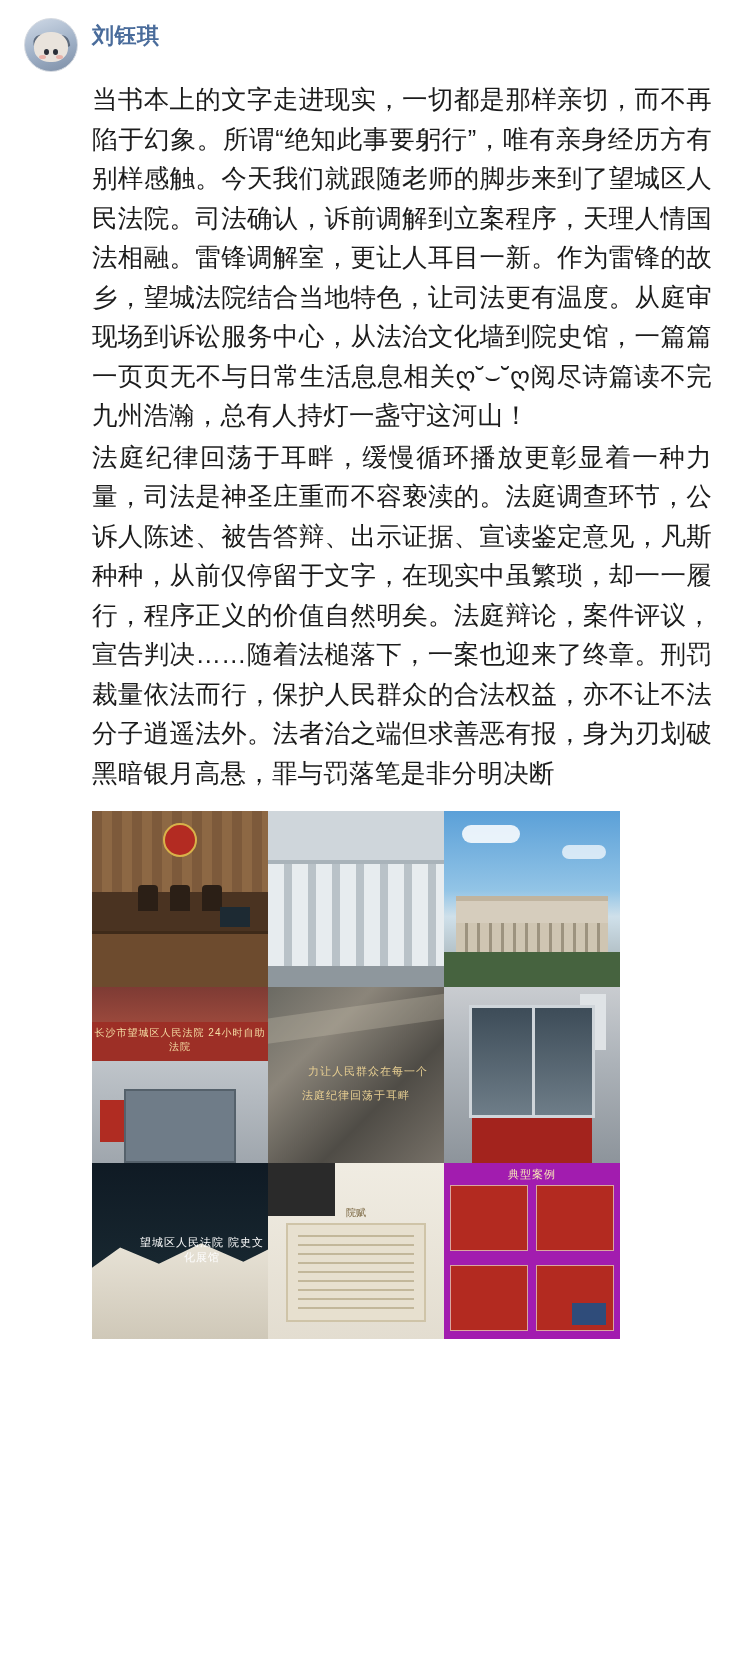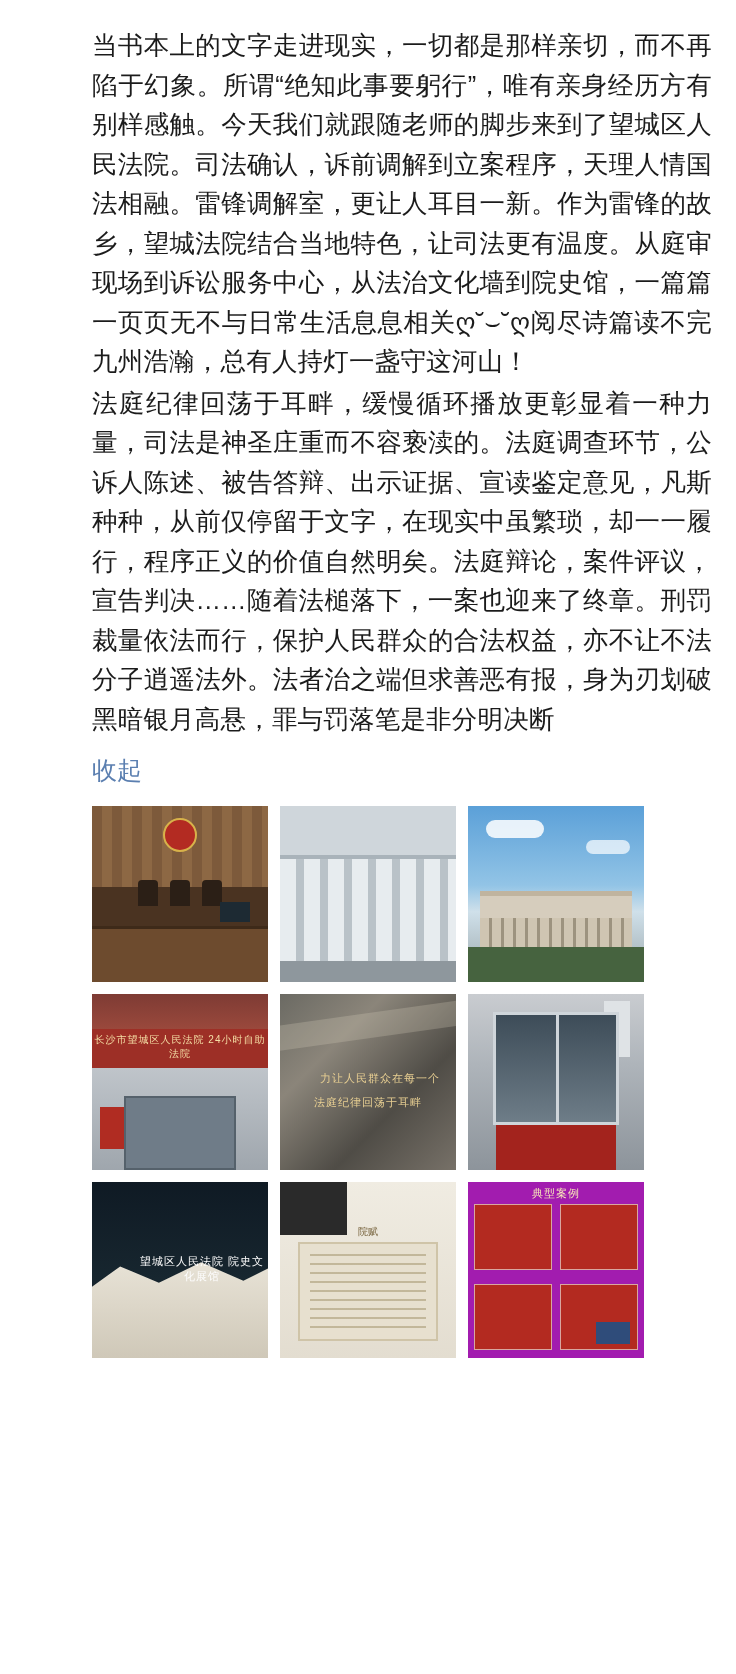--- a/index.html
+++ b/index.html
@@ -112,21 +112,21 @@
     margin-top: 18px;
     padding-left: 68px;
     padding-right: 0;
     width: 736px;
   }
   .grid {
     display: grid;
     width: 480px;
     grid-template-columns: repeat(3, 176px);
     grid-template-rows: repeat(3, 176px);
-    gap: 12px;
+    gap: 0;
   }
   .cell {
     width: 176px;
     height: 176px;
     overflow: hidden;
     position: relative;
     background: #ddd;
   }
   .cell .label {
     position: absolute;
@@ -204,27 +204,38 @@
   .p9 .b3 { left:6px; bottom:8px; width:78px; height:66px; }
   .p9 .b4 { right:6px; bottom:8px; width:78px; height:66px; }
   .p9 .title { position:absolute; top:4px; left:0; right:0; text-align:center; color:#f7e6b8; font-size:11px; letter-spacing:1px; }
   .p9 .ph { position:absolute; bottom:14px; right:14px; width:34px; height:22px; background:#2f4c7a; }
 </style>
 </head>
 <body>
 
 <div class="post">
 
+  <div class="post-header">
+    <div class="avatar">
+      <div class="ear-l"></div>
+      <div class="ear-r"></div>
+      <div class="face"></div>
+      <div class="eye-l"></div>
+      <div class="eye-r"></div>
+      <div class="blush-l"></div>
+      <div class="blush-r"></div>
+    </div>
+    <div class="username">刘钰琪</div>
+  </div>
 
   <div class="body-text">
     <p>当书本上的文字走进现实，一切都是那样亲切，而不再陷于幻象。所谓“绝知此事要躬行”，唯有亲身经历方有别样感触。今天我们就跟随老师的脚步来到了望城区人民法院。司法确认，诉前调解到立案程序，天理人情国法相融。雷锋调解室，更让人耳目一新。作为雷锋的故乡，望城法院结合当地特色，让司法更有温度。从庭审现场到诉讼服务中心，从法治文化墙到院史馆，一篇篇一页页无不与日常生活息息相关ღ˘⌣˘ღ阅尽诗篇读不完九州浩瀚，总有人持灯一盏守这河山！</p>
     <p>法庭纪律回荡于耳畔，缓慢循环播放更彰显着一种力量，司法是神圣庄重而不容亵渎的。法庭调查环节，公诉人陈述、被告答辩、出示证据、宣读鉴定意见，凡斯种种，从前仅停留于文字，在现实中虽繁琐，却一一履行，程序正义的价值自然明矣。法庭辩论，案件评议，宣告判决……随着法槌落下，一案也迎来了终章。刑罚裁量依法而行，保护人民群众的合法权益，亦不让不法分子逍遥法外。法者治之端但求善恶有报，身为刃划破黑暗银月高悬，罪与罚落笔是非分明决断</p>
   </div>
 
-  <div class="collapse-link">收起</div>
 
   <div class="gallery">
     <div class="grid">
 
       <div class="cell p1">
         <div class="wall"></div>
         <div class="emblem"></div>
         <div class="bench"></div>
         <div class="chair1"></div>
         <div class="chair2"></div>

